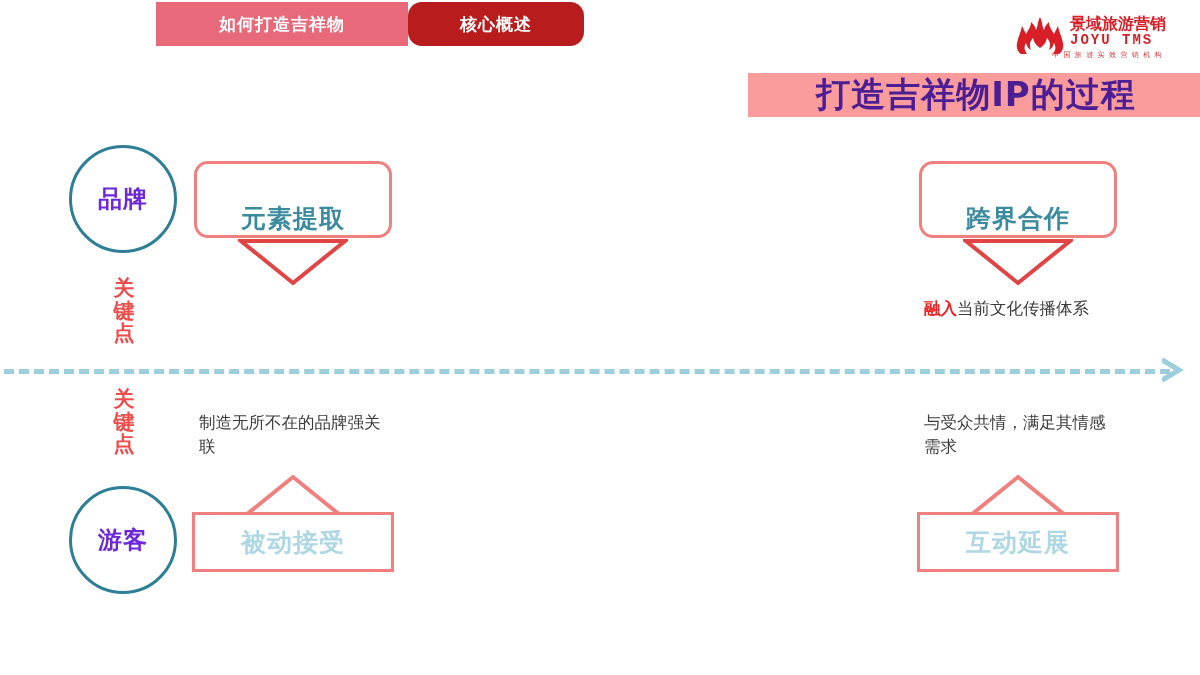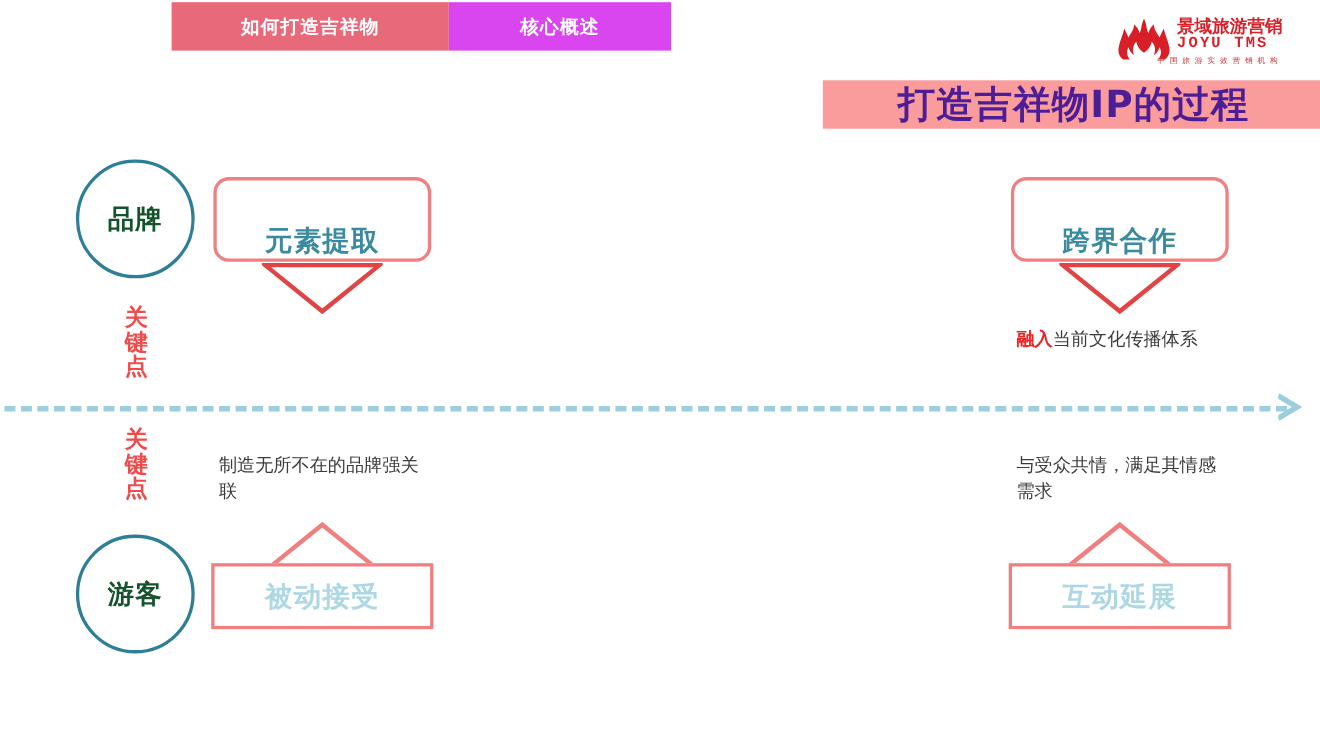--- a/index.html
+++ b/index.html
@@ -34,22 +34,23 @@
     font-weight: bold;
     letter-spacing: 1px;
   }
   .tab-main {
     left: 152px;
     width: 252px;
     background: #e8697a;
   }
   .tab-sub {
     left: 404px;
-    width: 202px;
-    background: #d946ef;
+    width: 176px;
+    background: #b91c1c;
+    border-radius: 14px;
   }
 
   
   .logo {
     position: absolute;
     left: 1010px;
     top: 14px;
     width: 180px;
     height: 48px;
   }
@@ -119,21 +120,21 @@
     border-radius: 50%;
     display: flex;
     align-items: center;
     justify-content: center;
     background: #ffffff;
     box-sizing: border-box;
   }
   .circle span {
     font-size: 24px;
     font-weight: bold;
-    color: #14532d;
+    color: #6d28d9;
     letter-spacing: 1px;
     text-align: center;
   }
   .circle-brand  { left: 65px; top: 145px; }
   .circle-guest  { left: 65px; top: 486px; }
 
   
   .keypoint {
     position: absolute;
     left: 104px;

